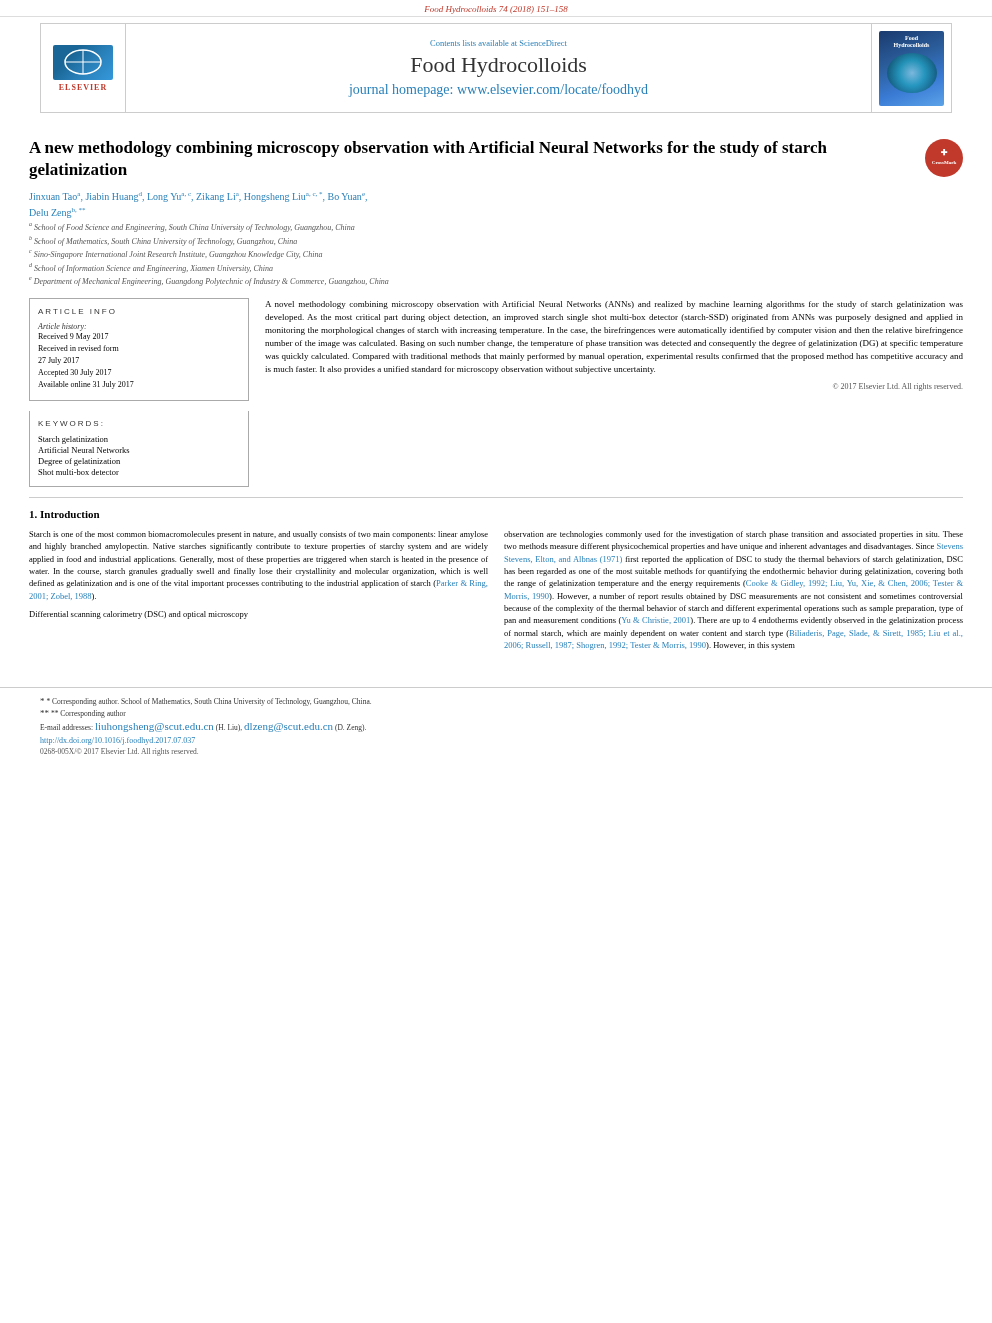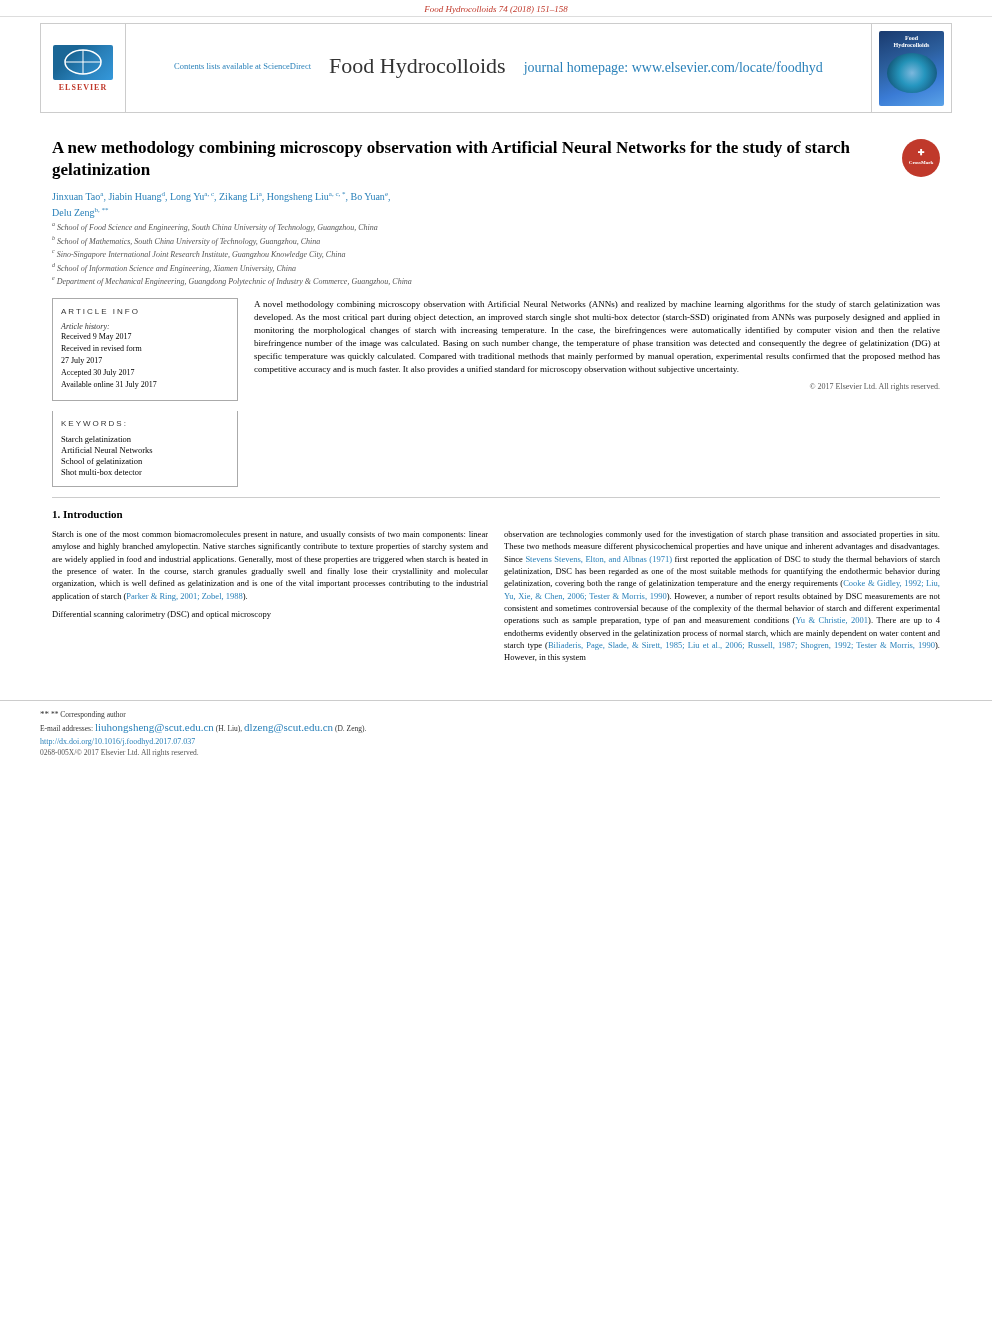--- a/index.html
+++ b/index.html
@@ -60,25 +60,24 @@
     .elsevier-logo .logo-text {
       font-size: 8px;
       color: #c0392b;
       font-weight: bold;
       margin-top: 3px;
       letter-spacing: 1px;
     }
     .journal-header-center {
       flex: 1;
       display: flex;
-      flex-direction: row;
+      flex-direction: column;
       align-items: center;
       justify-content: center;
       padding: 6px;
-      gap: 18px;
     }
     .contents-line {
       font-size: 8.5px;
       color: #555;
       margin-bottom: 4px;
     }
     .contents-line span {
       color: #2980b9;
     }
     .journal-title {
@@ -127,21 +126,21 @@
       width: 50px;
       height: 40px;
       margin-top: 4px;
       background: radial-gradient(circle at 50% 50%, #8ecae6 0%, #219ebc 40%, #023047 100%);
       border-radius: 50%;
       opacity: 0.8;
     }
 
     
     .article-content {
-      padding: 10px 52px;
+      padding: 10px 29px;
     }
 
     
     .article-title-section {
       display: flex;
       align-items: flex-start;
       margin-bottom: 8px;
       margin-top: 8px;
     }
     .article-title {
@@ -193,21 +192,21 @@
     }
     .affiliations sup { font-size: 6px; }
 
     
     .two-col {
       display: flex;
       gap: 16px;
       margin-top: 10px;
     }
     .col-left {
-      width: 186px;
+      width: 220px;
       flex-shrink: 0;
     }
     .col-right {
       flex: 1;
     }
 
     
     .article-info-box {
       border: 1px solid #aaa;
       padding: 8px;
@@ -402,21 +401,21 @@
           <div class="info-value">Received 9 May 2017</div>
           <div class="info-value">Received in revised form</div>
           <div class="info-value">27 July 2017</div>
           <div class="info-value">Accepted 30 July 2017</div>
           <div class="info-value">Available online 31 July 2017</div>
         </div>
         <div class="keywords-box">
           <div class="section-header-small">Keywords:</div>
           <div class="keyword-item">Starch gelatinization</div>
           <div class="keyword-item">Artificial Neural Networks</div>
-          <div class="keyword-item">School of gelatinization</div>
+          <div class="keyword-item">Degree of gelatinization</div>
           <div class="keyword-item">Shot multi-box detector</div>
         </div>
       </div>
 
       <div class="col-right">
         <div class="abstract-section">
           <div class="abstract-text">A novel methodology combining microscopy observation with Artificial Neural Networks (ANNs) and realized by machine learning algorithms for the study of starch gelatinization was developed. As the most critical part during object detection, an improved starch single shot multi-box detector (starch-SSD) originated from ANNs was purposely designed and applied in monitoring the morphological changes of starch with increasing temperature. In the case, the birefringences were automatically identified by computer vision and then the relative birefringence number of the image was calculated. Basing on such number change, the temperature of phase transition was detected and consequently the degree of gelatinization (DG) at specific temperature was quickly calculated. Compared with traditional methods that mainly performed by manual operation, experimental results confirmed that the proposed method has competitive accuracy and is much faster. It also provides a unified standard for microscopy observation without subjective uncertainty.</div>
           <div class="copyright-line">© 2017 Elsevier Ltd. All rights reserved.</div>
         </div>
       </div>
@@ -448,20 +447,24 @@
           </p>
         </div>
 
       </div>
     </div>
 
   </div>
 
   <div class="page-footer">
     <div class="footer-note">
+      <span class="footnote-star">*</span>
+      <span>* Corresponding author. School of Mathematics, South China University of Technology, Guangzhou, China.</span>
+    </div>
+    <div class="footer-note">
       <span class="footnote-star">**</span>
       <span>** Corresponding author</span>
     </div>
     <div class="footer-note">
       <span>E-mail addresses:</span>
       <span class="footer-email">liuhongsheng@scut.edu.cn</span>
       <span>(H. Liu),</span>
       <span class="footer-email">dlzeng@scut.edu.cn</span>
       <span>(D. Zeng).</span>
     </div>

